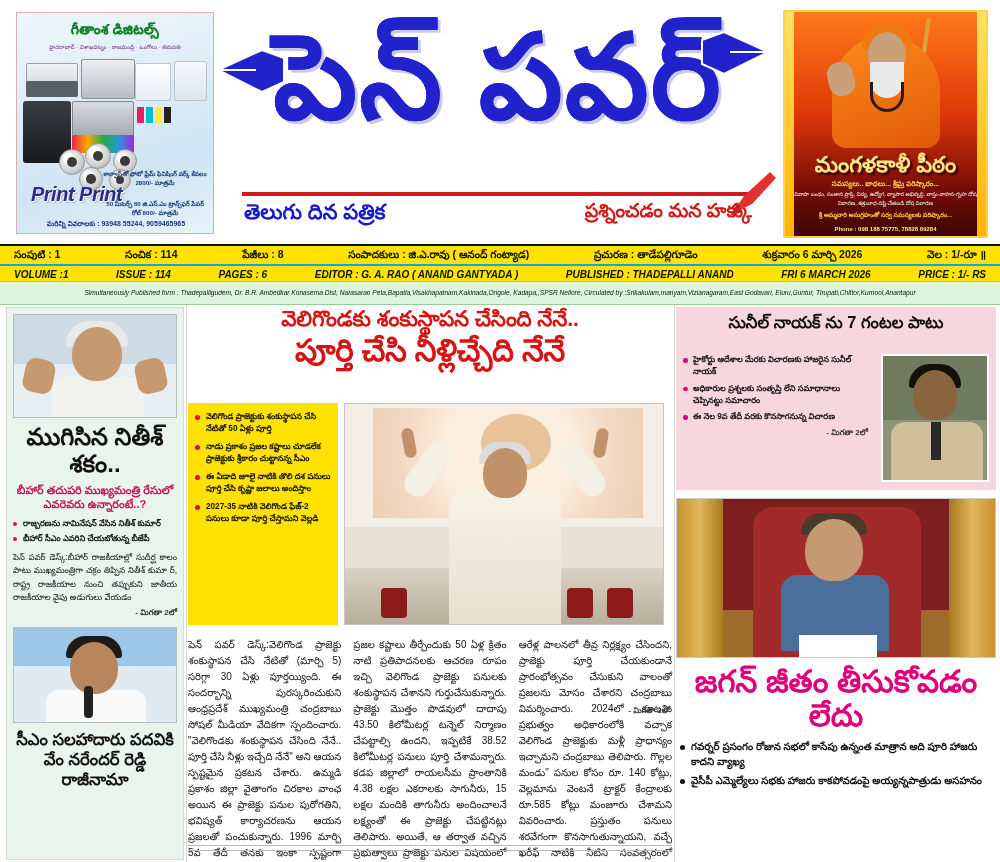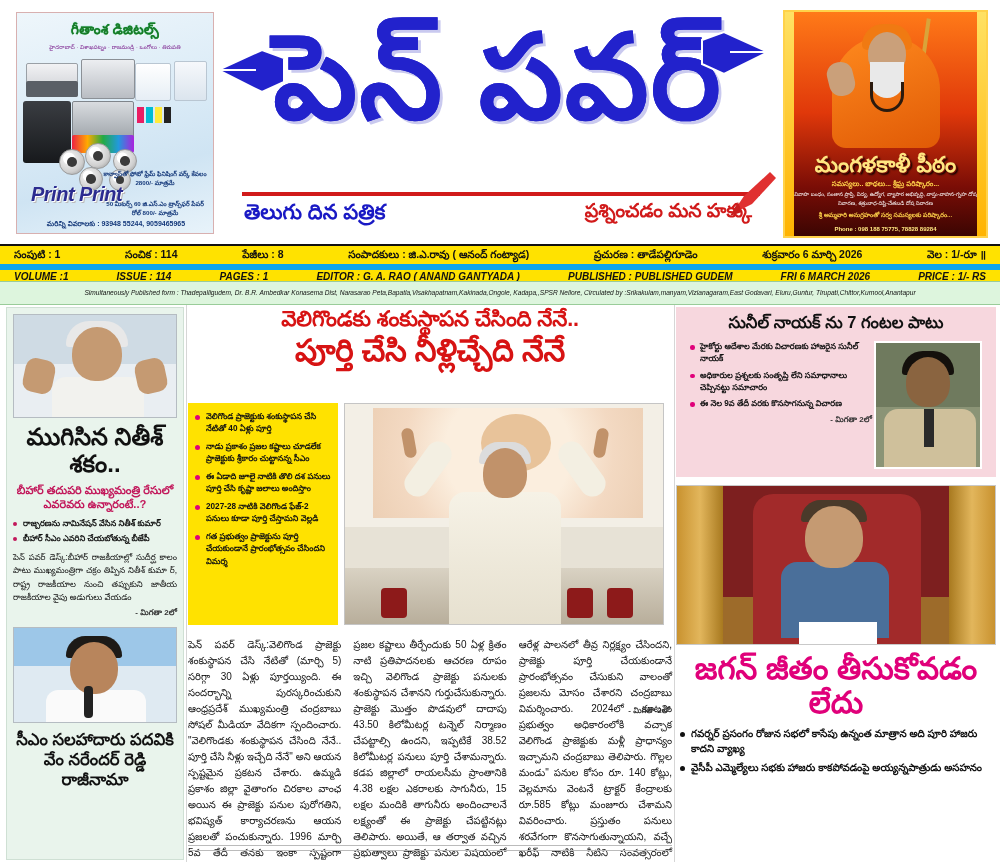--- a/index.html
+++ b/index.html
@@ -103,21 +103,21 @@
   }
   .ad-right .r-l1 { position:absolute; left:0;right:0; top:168px; text-align:center; font-size:7px; color:#ffd24a; font-weight:bold;}
   .ad-right .r-l2 { position:absolute; left:0;right:0; top:178px; text-align:center; font-size:5.4px; color:#fff; line-height:1.6;}
   .ad-right .r-l3 { position:absolute; left:0;right:0; top:198px; text-align:center; font-size:6.2px; color:#ffd24a; font-weight:bold; line-height:1.5;}
   .ad-right .r-l4 { position:absolute; left:0;right:0; top:214px; text-align:center; font-size:6px; color:#ffe680; font-weight:bold;}
 
   
   .infobar { position:absolute; left:0; top:244px; width:1000px; height:37px; background:#ffe200; border-top:2px solid #111; }
   .infobar .row { display:flex; align-items:center; height:18px; padding:0 14px; }
   .infobar .row.te { font-size:10.5px; color:#111; font-weight:bold; }
-  .infobar .row.en { font-size:10px; color:#111; font-weight:bold; font-style:italic; border-top:6px solid #0ea5e9;text-align:center; }
+  .infobar .row.en { font-size:10px; color:#111; font-weight:bold; font-style:italic; border-top:2px solid #0ea5e9;text-align:center; }
   .infobar .row span { white-space:nowrap; }
   .spacer { flex:1 1 auto; }
   .published-bar {
     position:absolute; left:0; top:281px; width:1000px; height:24px;
     background:#ddf5dd; border-top:1px solid #9c9; border-bottom:1px solid #9c9;
     display:flex; align-items:center; justify-content:center; text-align:center;
     font-size:6.6px; font-style:italic; color:#111; line-height:1.5; padding:0 40px;
   }
 
   
@@ -169,24 +169,24 @@
   .cbn-f-l { position:absolute; left:58px; top:24px; width:12px; height:30px; border-radius:6px; background:#c1926a; transform:rotate(-10deg); }
   .cbn-f-r { position:absolute; right:56px; top:24px; width:12px; height:30px; border-radius:6px; background:#c1926a; transform:rotate(10deg); }
   .cbn-crowd { position:absolute; left:0; bottom:0; width:100%; height:56px; background:linear-gradient(180deg,#d9d2c3,#b8ae9b); }
   .cbn-chair { position:absolute; bottom:6px; width:26px; height:30px; background:#8d1a1a; border-radius:4px; }
   .c-cols { position:absolute; left:0; top:332px; width:484px; height:205px; display:flex; gap:12px; }
   .c-col { flex:1; font-size:10px; line-height:1.6; color:#111; text-align:justify; }
   .c-more { position:absolute; right:2px; bottom:0; font-size:8px; font-weight:bold; color:#333; }
 
   
   .col-right { position:absolute; left:676px; top:2px; width:320px; height:553px; }
-  .r-top { background:#f7d7de; padding:6px 14px 8px; }
+  .r-top { background:#f7d7de; padding:6px 7px 8px; }
   .r-kicker { text-align:center; font-size:16.5px; font-weight:bold; color:#111; line-height:1.1; }
   .r-head { text-align:center; font-size:23px; font-weight:bold; color:#111; line-height:1.12; margin-top:1px; }
-  .r-flex { display:flex; gap:2px; margin-top:10px; }
+  .r-flex { display:flex; gap:13px; margin-top:23px; }
   .r-left { flex:1 1 auto; }
   .r-bul { list-style:none; }
   .r-bul li { position:relative; padding-left:10px; font-size:8.2px; line-height:1.5; margin-bottom:4px; color:#111; font-weight:bold; }
   .r-bul li::before { content:""; position:absolute; left:0; top:4px; width:4.5px; height:4.5px; border-radius:50%; background:#e0007a; }
   .r-body { font-size:8.2px; line-height:1.6; color:#111; text-align:justify; margin-top:5px; }
   .ph-cop { flex:0 0 108px; height:128px; border:2px solid #fff; overflow:hidden; position:relative;
       background:linear-gradient(180deg,#6f7a5e 0 52%, #8b9476 52% 100%); }
   .cop-head { position:absolute; left:30px; top:14px; width:44px; height:50px; border-radius:50% 50% 44% 44%; background:#8a6440; }
   .cop-hair { position:absolute; left:26px; top:8px; width:52px; height:24px; border-radius:26px 26px 4px 4px; background:#14100c; }
   .cop-body { position:absolute; left:8px; top:66px; width:92px; height:62px; background:#cfc09b; border-radius:14px 14px 0 0; }
@@ -313,25 +313,25 @@
         <span class="spacer"></span>
       <span>శుక్రవారం 6 మార్చి 2026</span>
         <span class="spacer"></span>
       <span>వెల : 1/-రూ ॥</span>
     </div>
     <div class="row en">
       <span>VOLUME :1</span>
         <span class="spacer"></span>
       <span>ISSUE : 114</span>
         <span class="spacer"></span>
-      <span>PAGES : 1</span>
+      <span>PAGES : 6</span>
         <span class="spacer"></span>
       <span>EDITOR : G. A. RAO ( ANAND GANTYADA )</span>
         <span class="spacer"></span>
-      <span>PUBLISHED : PUBLISHED GUDEM</span>
+      <span>PUBLISHED : THADEPALLI ANAND</span>
         <span class="spacer"></span>
       <span>FRI 6 MARCH 2026</span>
         <span class="spacer"></span>
       <span>PRICE :  1/- RS</span>
     </div>
   </div>
   <div class="published-bar">Simultaneously Published form : Thadepalligudem, Dr. B.R. Ambedkar Konasema Dist, Narasarao Peta,Bapatla,Visakhapatnam,Kakinada,Ongole, Kadapa,,SPSR Nellore, Circulated by :Srikakulam,manyam,Vizianagaram,East Godavari, Eluru,Guntur, Tirupati,Chittor,Kurnool,Anantapur</div>
 
   <div class="content">
 
@@ -365,25 +365,24 @@
       <div class="l-head2">సీఎం సలహాదారు పదవికి వేం నరేందర్ రెడ్డి రాజీనామా</div>
     </div>
 
     <div class="col-center">
       <div class="c-kicker">వెలిగొండకు శంకుస్థాపన చేసింది నేనే..</div>
       <div class="c-head">పూర్తి చేసి నీళ్లిచ్చేది నేనే</div>
 
       <div class="c-mid">
         <div class="yellowbox">
           <ul>
-            <li>వెలిగొండ ప్రాజెక్టుకు శంకుస్థాపన చేసి నేటితో 40 ఏళ్లు పూర్తి</li>
+            <li>వెలిగొండ ప్రాజెక్టుకు శంకుస్థాపన చేసి నేటితో 50 ఏళ్లు పూర్తి</li>
             <li>నాడు ప్రకాశం ప్రజల కష్టాలు చూడలేక ప్రాజెక్టుకు శ్రీకారం చుట్టానన్న సీఎం</li>
             <li>ఈ ఏడాది జూలై నాటికి తొలి దశ పనులు పూర్తి చేసి కృష్ణా జలాలు అందిస్తాం</li>
-            <li>2027-28 నాటికి వెలిగొండ ఫేజ్-2 పనులు కూడా పూర్తి చేస్తామని వెల్లడి</li>
-            <li>గత ప్రభుత్వం ప్రాజెక్టును పూర్తి చేయకుండానే ప్రారంభోత్సవం చేసిందని విమర్శ</li>
+            <li>2027-35 నాటికి వెలిగొండ ఫేజ్-2 పనులు కూడా పూర్తి చేస్తామని వెల్లడి</li>
           </ul>
         </div>
         <div class="photo ph-cbn">
           <div class="cbn-banner">
               <div class="cbn-bface"></div>
             </div>
           <div class="cbn-crowd">
             <div class="cbn-chair" style="left:36px"></div>
             <div class="cbn-chair" style="left:222px"></div>
             <div class="cbn-chair" style="left:262px"></div>

